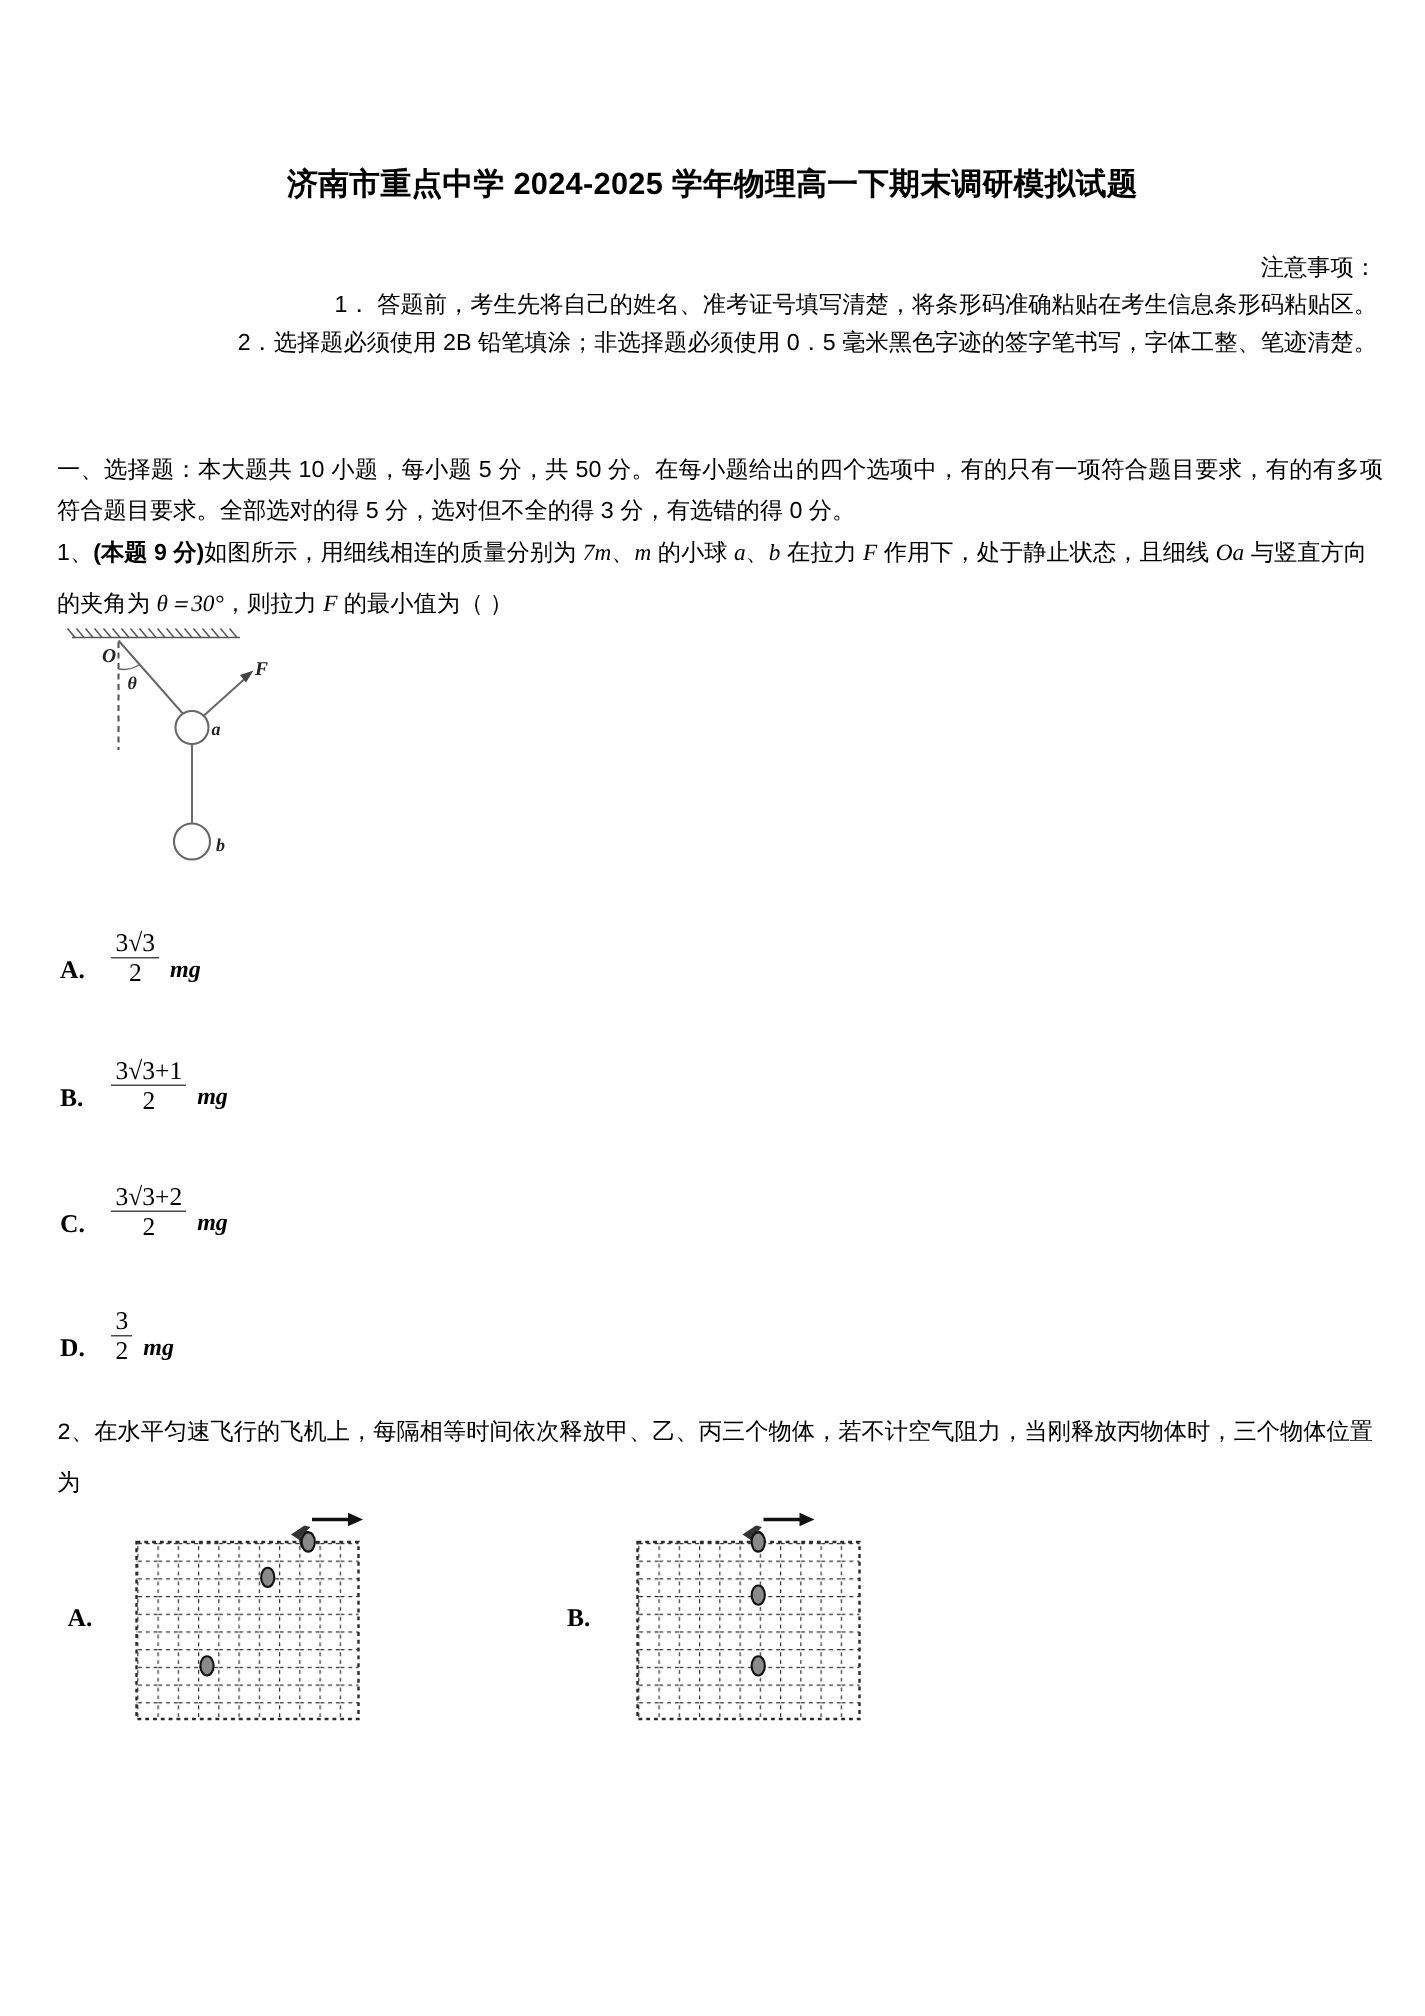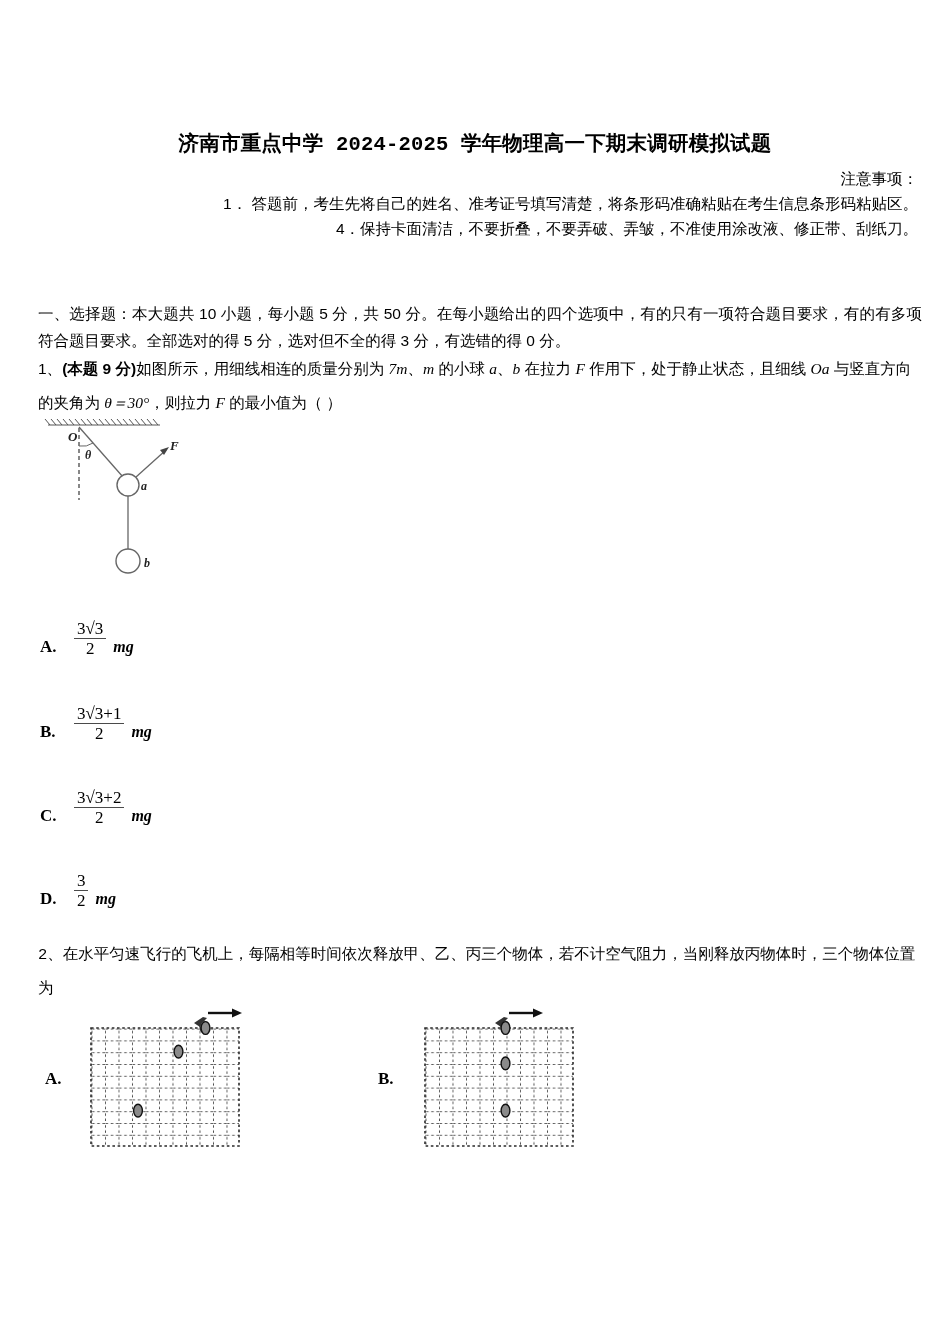--- a/index.html
+++ b/index.html
@@ -22,26 +22,25 @@
     height: 1344px;
   }
 
   
   .doc-title {
     position: absolute;
     left: 38px;
     top: 108px;
     width: 874px;
     text-align: center;
-    font-family: Liberation Mono, monospace;
+    font-family: Liberation Sans, sans-serif;
     font-weight: bold;
     font-size: 20.5px;
     letter-spacing: 0.2px;
     white-space: nowrap;
-    margin-top: 21px;
   }
 
   
   .notice {
     position: absolute;
     left: 38px;
     top: 168px;
     width: 880px;
     text-align: right;
   }
@@ -173,21 +172,21 @@
 </head>
 <body>
 
 <div class="page">
 
   <div class="doc-title">济南市重点中学 2024-2025 学年物理高一下期末调研模拟试题</div>
 
   <div class="notice">
     <div class="notice-head">注意事项：</div>
     <div class="notice-line">1．  答题前，考生先将自己的姓名、准考证号填写清楚，将条形码准确粘贴在考生信息条形码粘贴区。</div>
-    <div class="notice-line">4．保持卡面清洁，不要折叠，不要弄破、弄皱，不准使用涂改液、修正带、刮纸刀。</div>
+    <div class="notice-line">2．选择题必须使用 2B 铅笔填涂；非选择题必须使用 0．5 毫米黑色字迹的签字笔书写，字体工整、笔迹清楚。</div>
   </div>
 
   <div class="section-head">一、选择题：本大题共 10 小题，每小题 5 分，共 50 分。在每小题给出的四个选项中，有的只有一项符合题目要求，有的有多项符合题目要求。全部选对的得 5 分，选对但不全的得 3 分，有选错的得 0 分。</div>
 
   <div class="q1-stem">
     <span>1、</span><b>(本题 9 分)</b><span>如图所示，用细线相连的质量分别为 </span><i>7m</i><span>、</span><i>m</i><span> 的小球 </span><i>a</i><span>、</span><i>b</i><span> 在拉力 </span><i>F</i><span> 作用下，处于静止状态，且细线 </span><i>Oa</i><span> 与</span><span>竖直方向的夹角为 </span><i>θ＝30°</i><span>，则拉力 </span><i>F</i><span> 的最小值为（      ）</span>
   </div>
 
   <div class="fig1">
     <svg width="210" height="180" viewBox="0 0 210 180">

